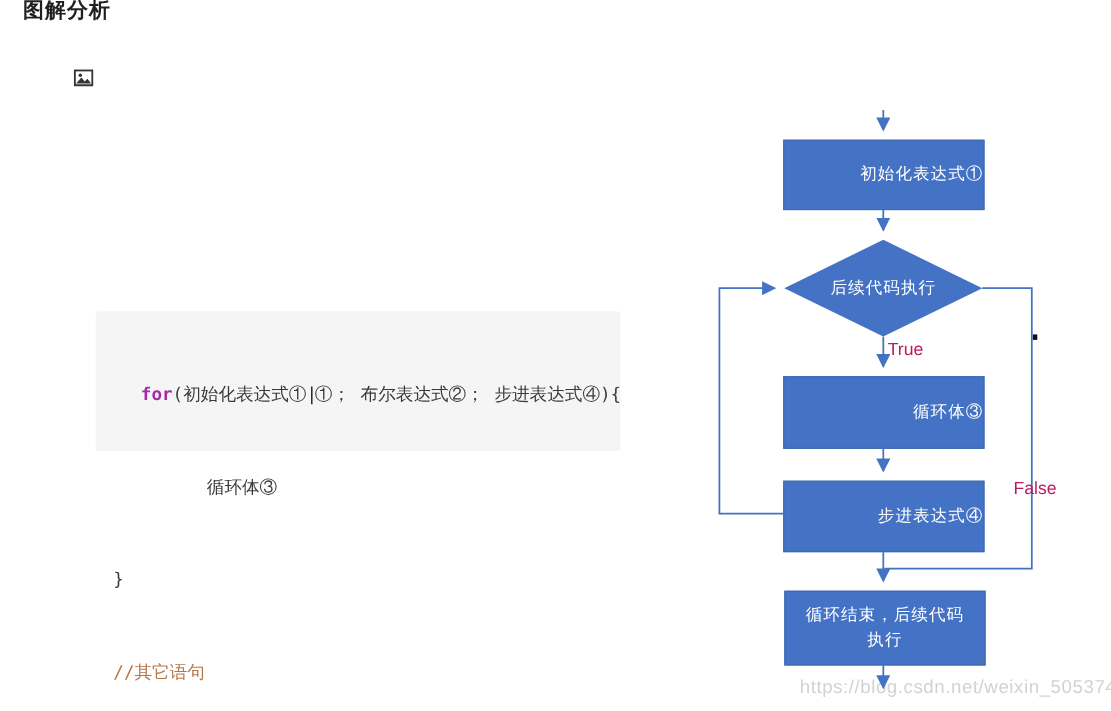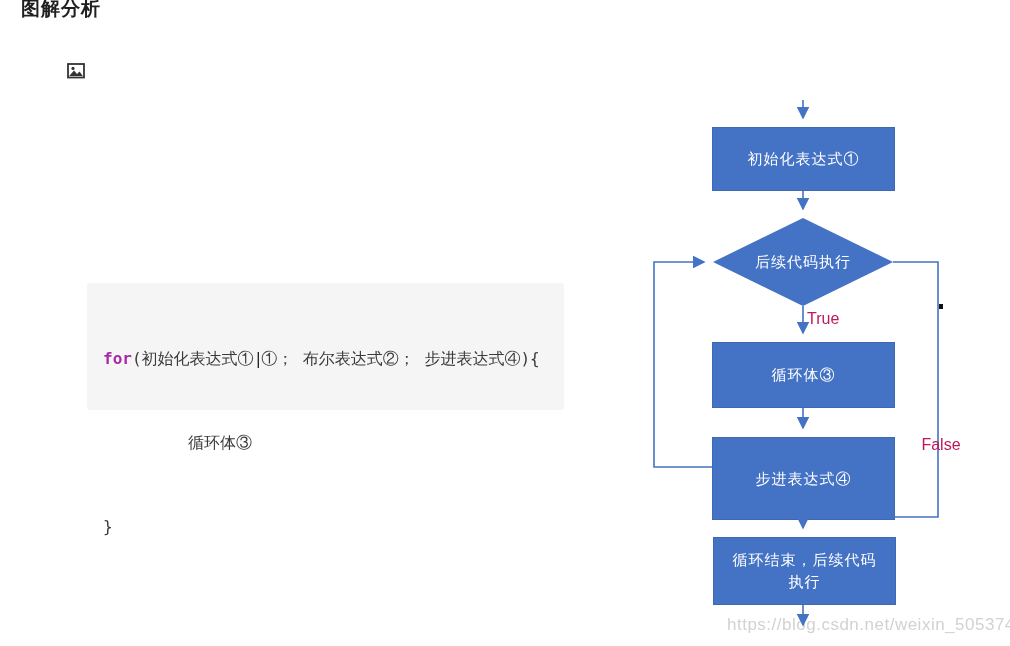--- a/index.html
+++ b/index.html
@@ -20,35 +20,35 @@
   }
   .md-img-icon{display:inline-block;width:18px;height:16px;}
   .code-block{
     position:absolute;left:87px;top:283px;width:477px;height:127px;
     background:#f5f5f5;border-radius:3px;box-sizing:border-box;
     padding:6px 0 0 16px;
     font-family:"DejaVu Sans Mono","Liberation Mono",monospace;
     font-size:16px;line-height:28px;color:#3a3a3a;white-space:pre;
   }
   .code-line{height:28px;}
-  .kw{color:#a829a8;font-weight:bold;}
+  .kw{color:#a829a8;font-weight:bold;margin-left:25px;}
   .comment{color:#b7764a;}
   .cursor{font-weight:400;color:#222;letter-spacing:-2px;}
   .indent{padding-left:85px;display:inline-block;}
 
   
   .flow-svg{position:absolute;left:630px;top:90px;width:380px;height:556px;z-index:3;}
   .flow-node{
     position:absolute;background:#4472c4;border:1px solid #3e68b0;box-sizing:border-box;
-    color:#ffffff;display:flex;align-items:center;justify-content:center;text-align:center;
+    color:#ffffff;display:flex;align-items:center;justify-content:flex-end;text-align:center;
     font-size:15px;letter-spacing:1px;line-height:22px;z-index:2;
   }
   .node-init{left:712px;top:127px;width:183px;height:64px;}
   .node-body{left:712px;top:342px;width:183px;height:66px;}
-  .node-step{left:712px;top:437px;width:183px;height:83px;}
+  .node-step{left:712px;top:437px;width:183px;height:65px;}
   .node-end {left:713px;top:537px;width:183px;height:68px;padding:12px 13px;}
   .diamond-label{
     position:absolute;left:713px;top:252px;width:180px;height:20px;z-index:4;
     color:#ffffff;font-size:15px;letter-spacing:1px;text-align:center;line-height:20px;
   }
   .edge-label{position:absolute;color:#be185d;font-size:16px;z-index:4;}
   .label-true{left:807px;top:310px;}
   .label-false{left:917px;top:436px;width:48px;text-align:center;}
   .dot-artifact{position:absolute;left:939px;top:304px;width:4px;height:5px;background:#111;z-index:5;}
   .watermark{
@@ -68,20 +68,21 @@
       <circle cx="6" cy="5.4" r="1.6" fill="#333333"></circle>
       <path d="M2.2 13 L7 7.5 L10 11 L12.5 8.5 L15.8 13 Z" fill="#333333"></path>
     </svg>
   </span>
 </div>
 
 <div class="code-block">
   <div class="code-line"><span class="kw">for</span><span>(初始化表达式①</span><span class="cursor">|</span><span>①； 布尔表达式②； 步进表达式④){</span></div>
   <div class="code-line"><span class="indent">循环体③</span></div>
   <div class="code-line"><span>}</span></div>
+  <div class="code-line"><span class="comment">//其它语句</span></div>
 </div>
 
 <div class="watermark">https://blog.csdn.net/weixin_50537480</div>
 
 <svg class="flow-svg" viewBox="630 90 380 556">
   <defs>
     <marker id="arrow" markerWidth="8" markerHeight="8" refX="7" refY="4" orient="auto" markerUnits="strokeWidth">
       <path d="M0,0 L8,4 L0,8 Z" fill="#4472c4"></path>
     </marker>
   </defs>

